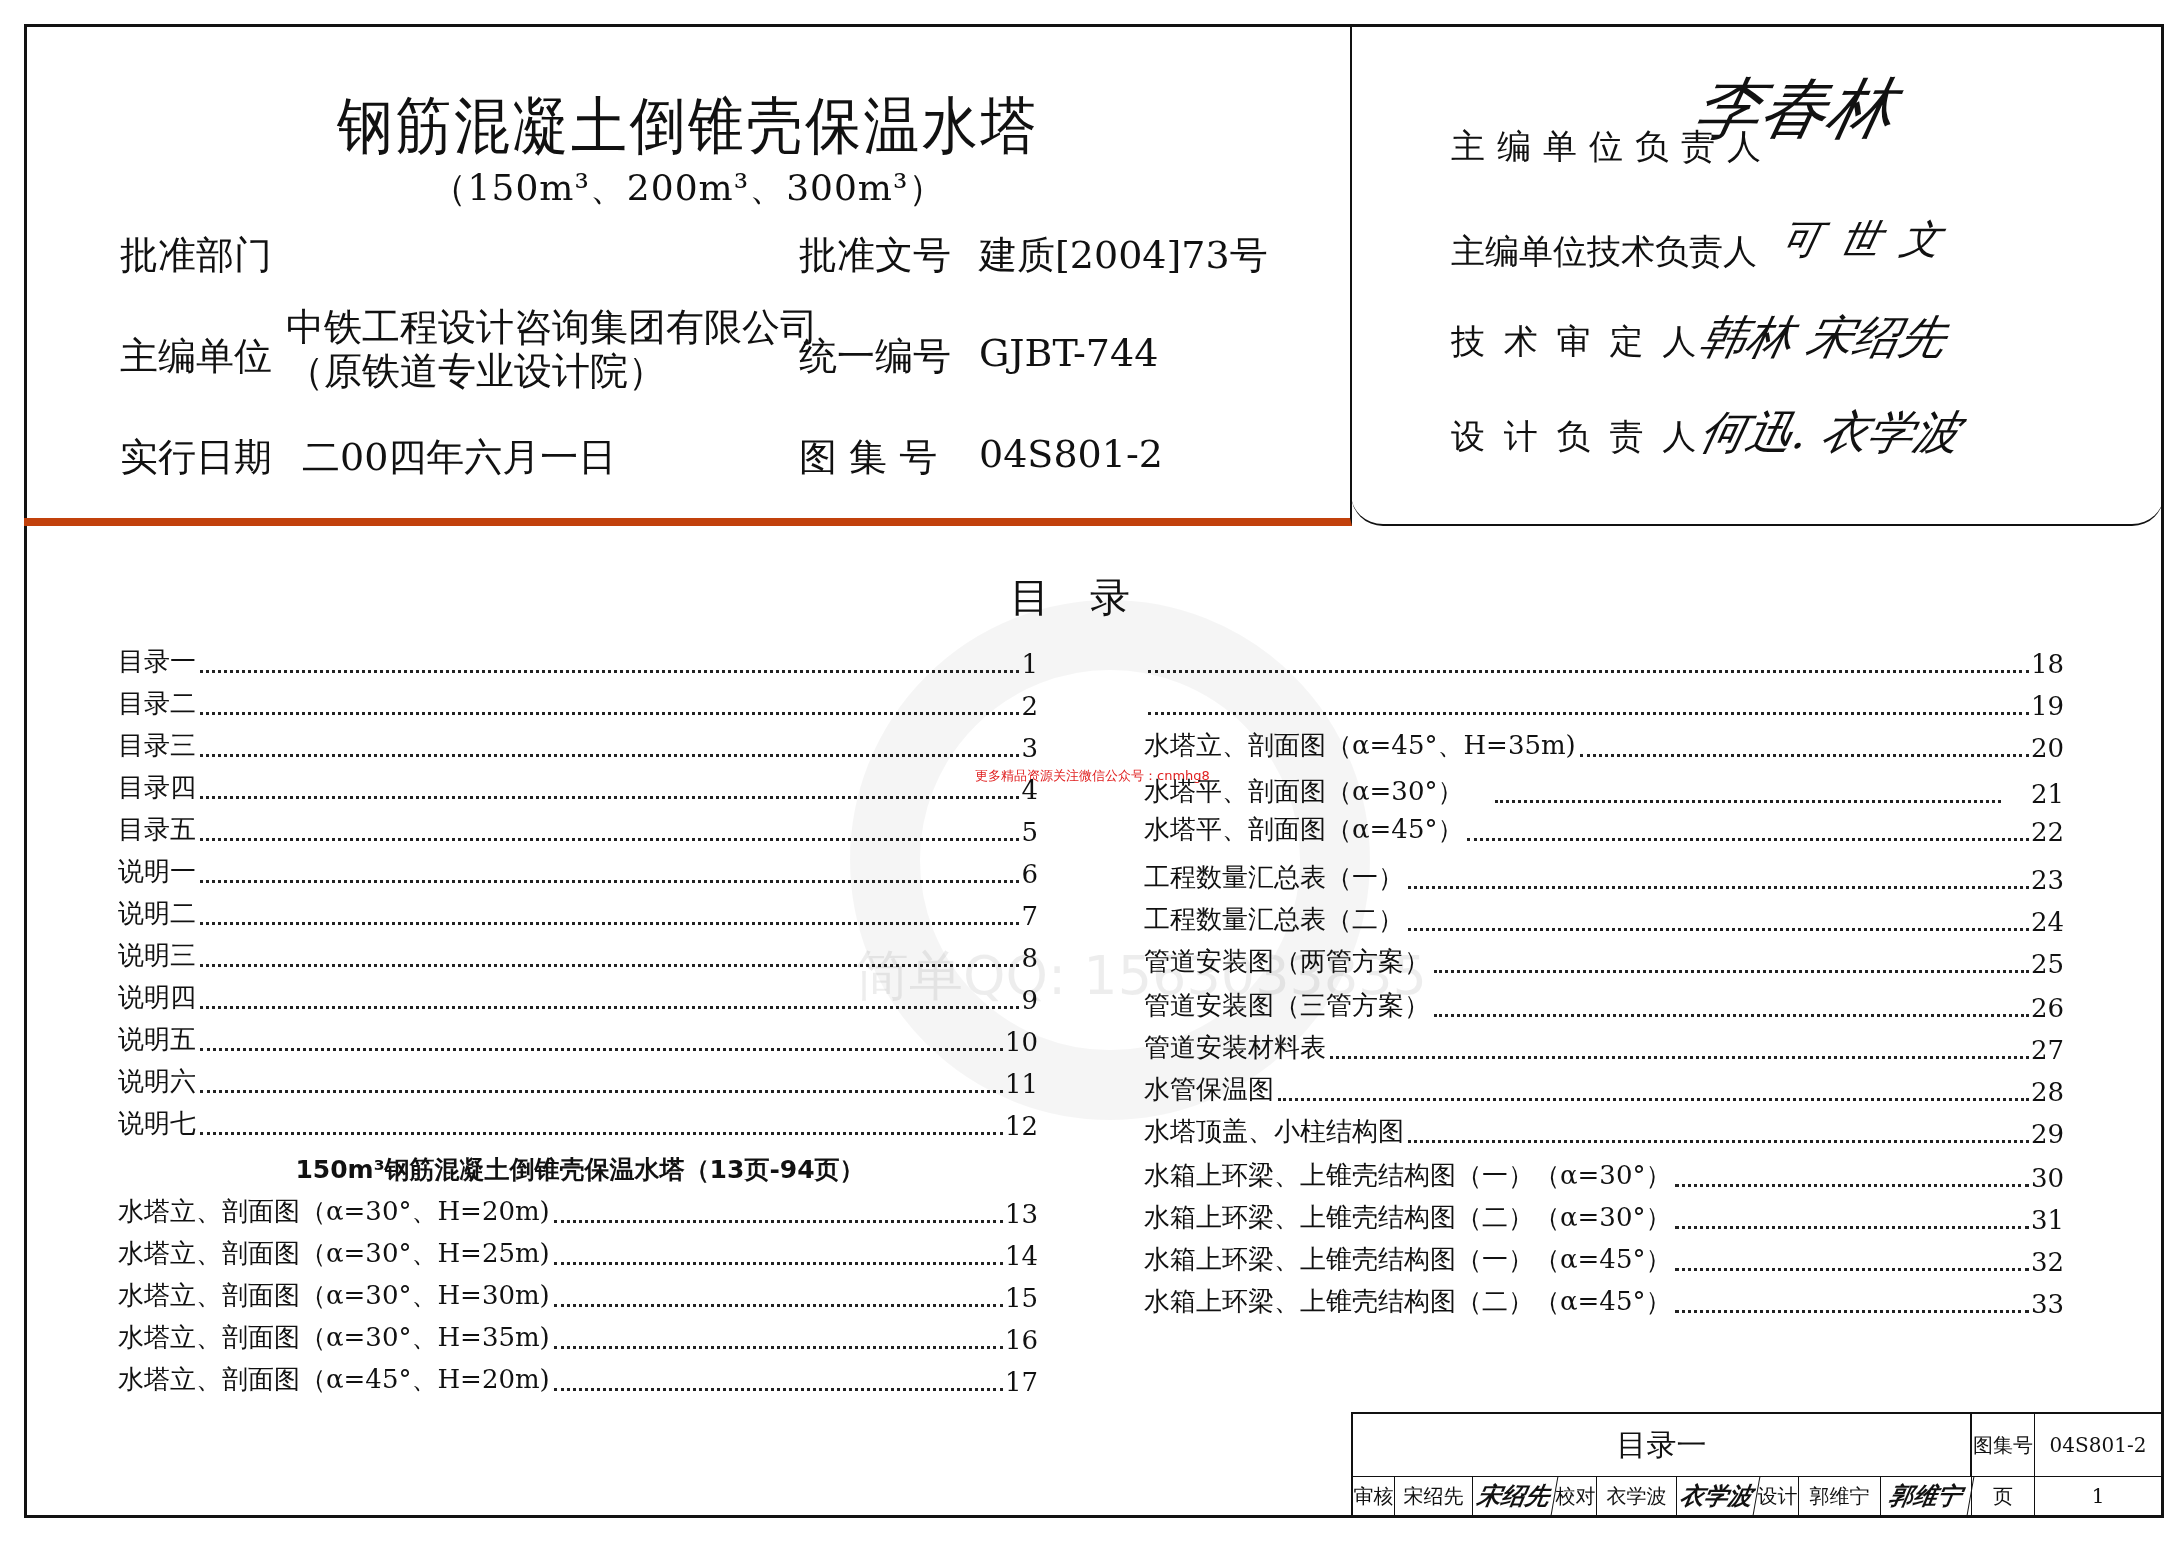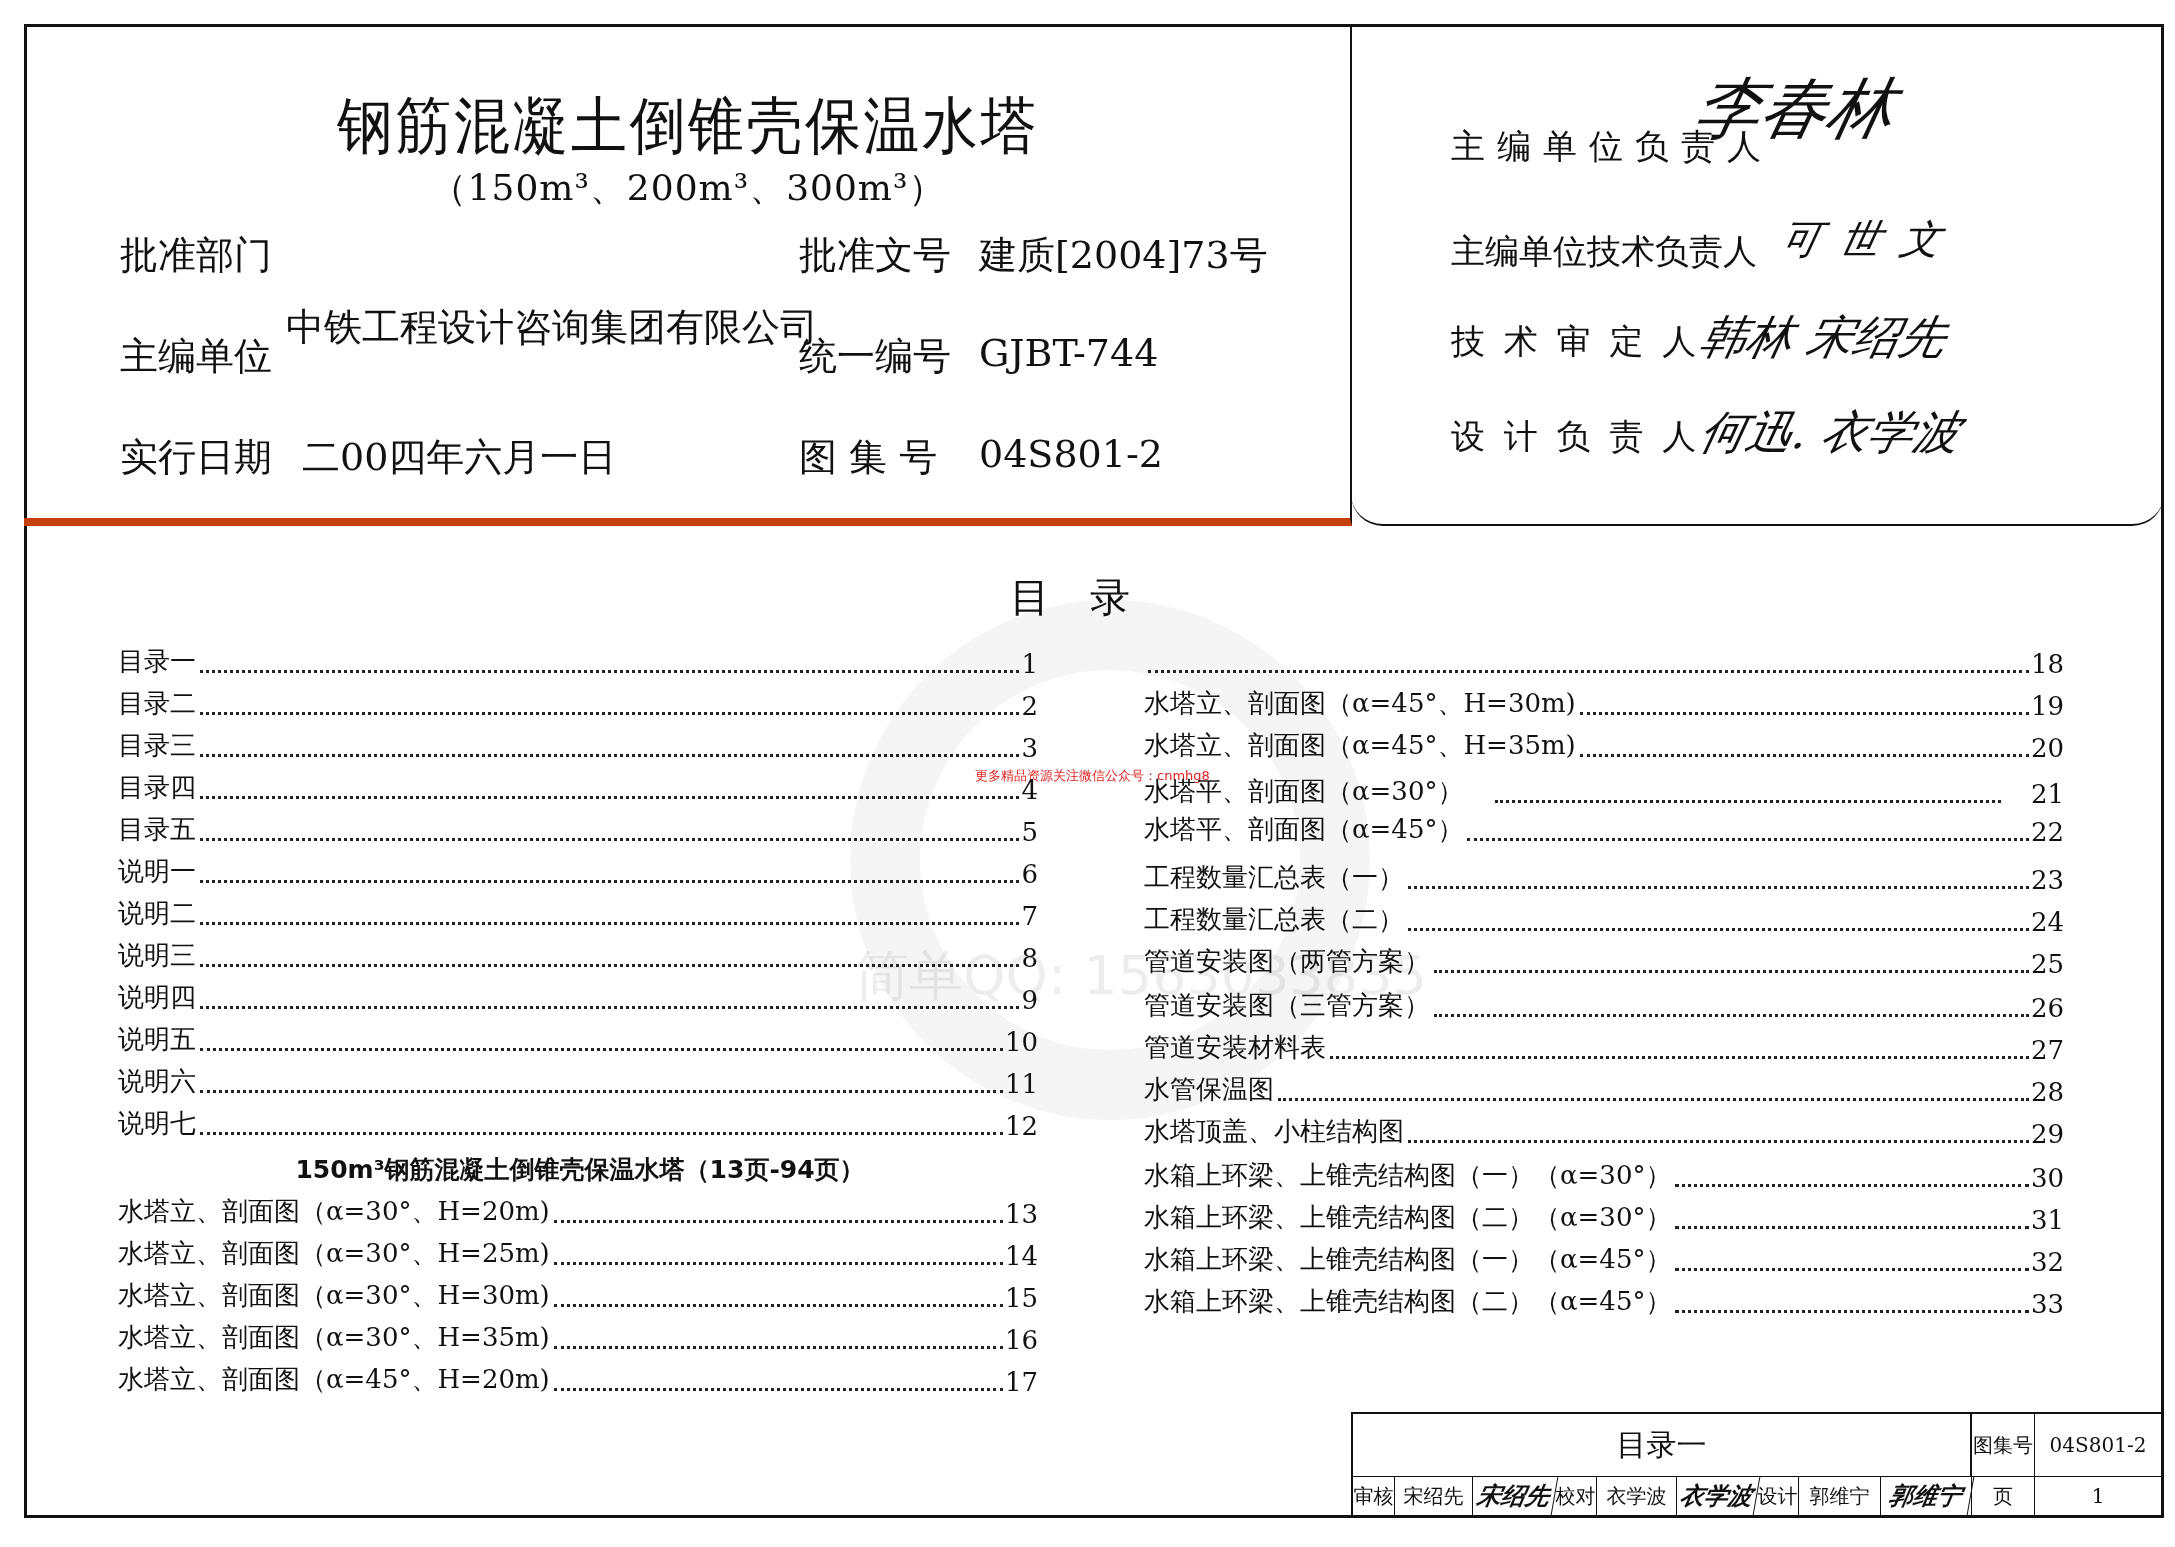--- a/index.html
+++ b/index.html
@@ -88,20 +88,21 @@
 <div class="header-left">
   <div class="main-title">钢筋混凝土倒锥壳保温水塔</div>
   <div class="sub-title">（150m³、200m³、300m³）</div>
 
   <div class="info-label" style="left:96px; top:206px;">批准部门</div>
   <div class="info-label" style="left:775px; top:206px;">批准文号</div>
   <div class="info-value" style="left:955px; top:206px;">建质[2004]73号</div>
 
   <div class="info-label" style="left:96px; top:307px;">主编单位</div>
   <div class="info-value-small" style="left:262px; top:282px;">中铁工程设计咨询集团有限公司</div>
+  <div class="info-value-small" style="left:262px; top:326px;">（原铁道专业设计院）</div>
   <div class="info-label" style="left:775px; top:307px;">统一编号</div>
   <div class="info-value" style="left:955px; top:307px;">GJBT-744</div>
 
   <div class="info-label" style="left:96px; top:408px;">实行日期</div>
   <div class="info-value" style="left:278px; top:408px;">二00四年六月一日</div>
   <div class="info-label" style="left:775px; top:408px;">图 集 号</div>
   <div class="info-value" style="left:955px; top:408px;">04S801-2</div>
 </div>
 
 <div class="header-right">
@@ -221,21 +222,20 @@
       <span class="dots"></span>
       <span class="page">17</span>
     </div>
   </div>
 <div id="toc-right">
     <div class="toc-item" style="left: 1144px; width: 920px; top: 645px;">
       <span class="dots"></span>
       <span class="page">18</span>
     </div>
     <div class="toc-item" style="left: 1144px; width: 920px; top: 687px;">
-      <span class="label">水塔立、剖面图（α=45°、H=30m)</span>
       <span class="dots"></span>
       <span class="page">19</span>
     </div>
     <div class="toc-item" style="left: 1144px; width: 920px; top: 729px;">
       <span class="label">水塔立、剖面图（α=45°、H=35m)</span>
       <span class="dots"></span>
       <span class="page">20</span>
     </div>
     <div class="toc-item" style="left: 1144px; width: 920px; top: 775px; gap: 28px;">
       <span class="label">水塔平、剖面图（α=30°）</span>

